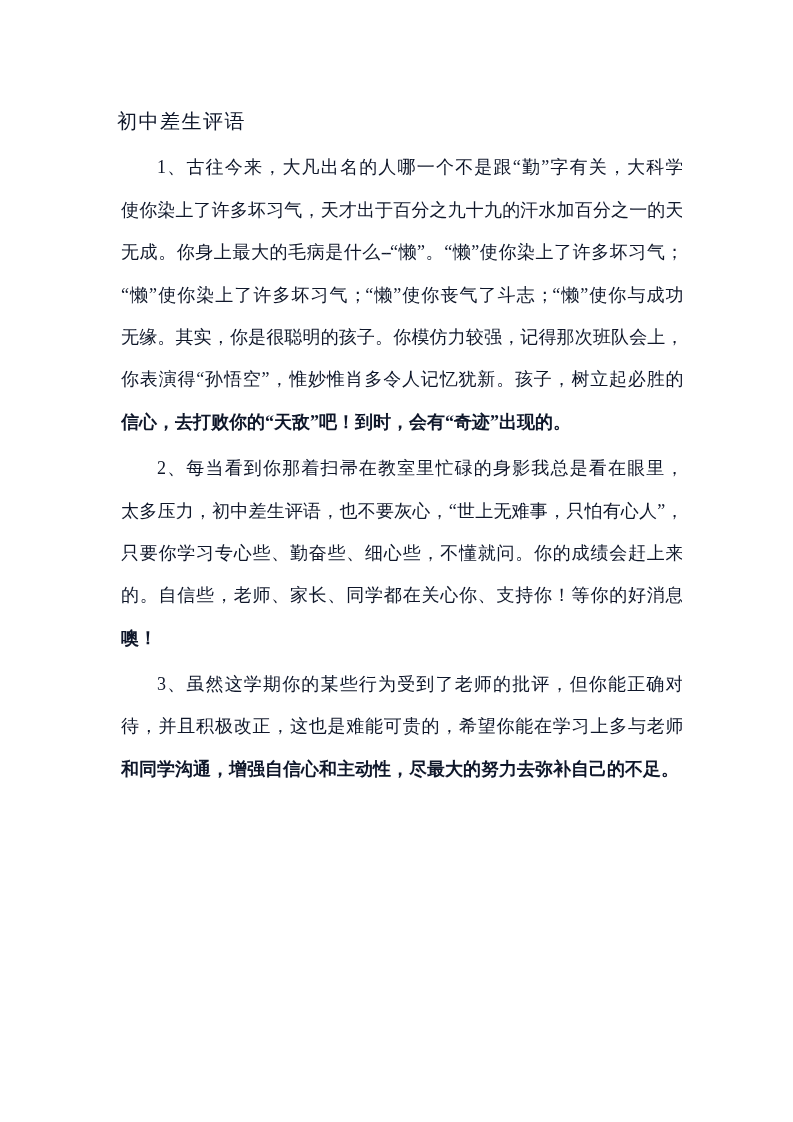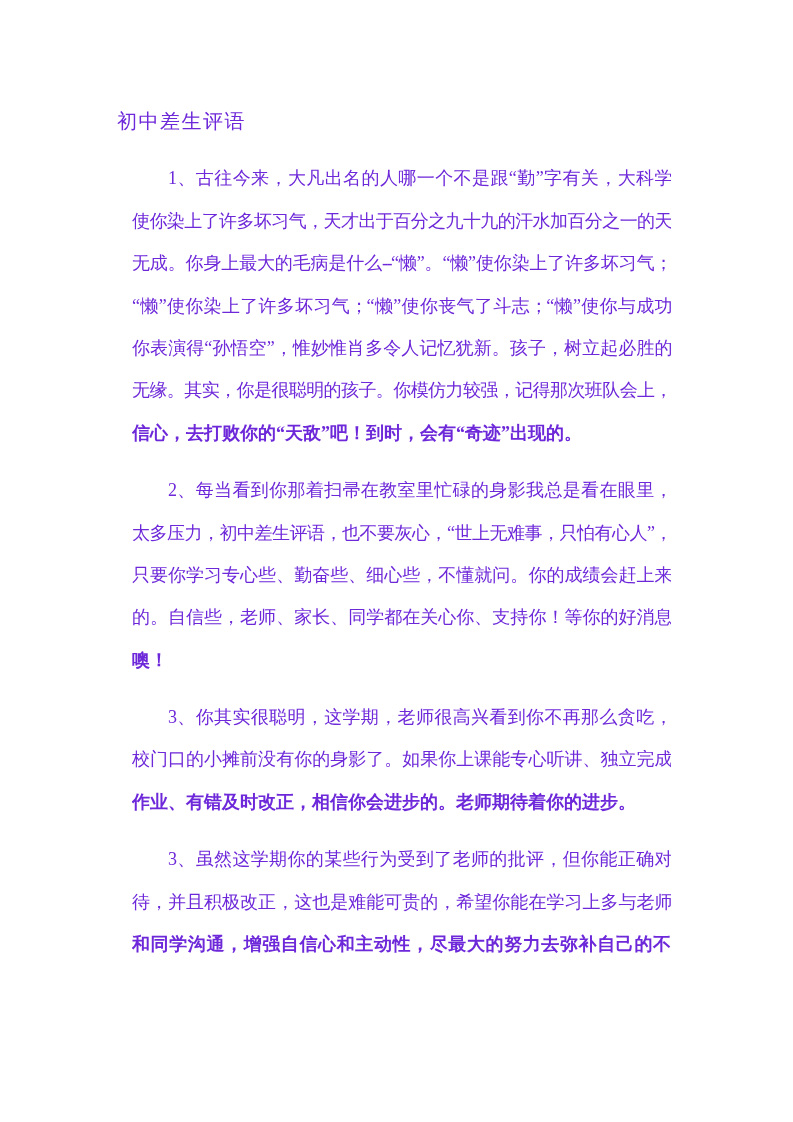--- a/index.html
+++ b/index.html
@@ -8,34 +8,34 @@
     background: #ffffff;
   }
   .page {
     position: relative;
     width: 793px;
     height: 1122px;
     box-sizing: border-box;
     background: #ffffff;
     padding: 100px 107px 0 117px;
     font-family: "Liberation Serif", "DejaVu Serif", serif;
-    color: #6d28d9;
+    color: #0f172a;
     overflow: hidden;
   }
   .doc-title {
     font-size: 20px;
     font-weight: normal;
     margin: 0;
     height: 42.4px;
     line-height: 42.4px;
     letter-spacing: 1.5px;
     white-space: nowrap;
   }
   .paragraph {
-    margin: 15px;
+    margin: 4px;
     padding: 0;
   }
   .line {
     font-size: 18px;
     height: 42.4px;
     line-height: 42.4px;
     text-align: justify;
     text-align-last: justify;
     letter-spacing: -1.5px;
     overflow: hidden;
@@ -53,35 +53,30 @@
 <body>
 
 <div class="page">
   <h1 class="doc-title">初中差生评语</h1>
   <div id="paragraphs">
       <div class="paragraph">
         <div class="line first">1、古往今来，大凡出名的人哪一个不是跟“勤”字有关，大科学</div>
         <div class="line">使你染上了许多坏习气，天才出于百分之九十九的汗水加百分之一的天</div>
         <div class="line">无成。你身上最大的毛病是什么--“懒”。“懒”使你染上了许多坏习气；</div>
         <div class="line">“懒”使你染上了许多坏习气；“懒”使你丧气了斗志；“懒”使你与成功</div>
+        <div class="line">无缘。其实，你是很聪明的孩子。你模仿力较强，记得那次班队会上，</div>
         <div class="line">你表演得“孙悟空”，惟妙惟肖多令人记忆犹新。孩子，树立起必胜的</div>
-        <div class="line">无缘。其实，你是很聪明的孩子。你模仿力较强，记得那次班队会上，</div>
         <div class="line last">信心，去打败你的“天敌”吧！到时，会有“奇迹”出现的。</div>
       </div>
       <div class="paragraph">
         <div class="line first">2、每当看到你那着扫帚在教室里忙碌的身影我总是看在眼里，</div>
         <div class="line">太多压力，初中差生评语，也不要灰心，“世上无难事，只怕有心人”，</div>
         <div class="line">只要你学习专心些、勤奋些、细心些，不懂就问。你的成绩会赶上来</div>
         <div class="line">的。自信些，老师、家长、同学都在关心你、支持你！等你的好消息</div>
         <div class="line last">噢！</div>
       </div>
       <div class="paragraph">
-        <div class="line first">3、你其实很聪明，这学期，老师很高兴看到你不再那么贪吃，</div>
-        <div class="line">校门口的小摊前没有你的身影了。如果你上课能专心听讲、独立完成</div>
-        <div class="line last">作业、有错及时改正，相信你会进步的。老师期待着你的进步。</div>
-      </div>
-      <div class="paragraph">
         <div class="line first">3、虽然这学期你的某些行为受到了老师的批评，但你能正确对</div>
         <div class="line">待，并且积极改正，这也是难能可贵的，希望你能在学习上多与老师</div>
         <div class="line last">和同学沟通，增强自信心和主动性，尽最大的努力去弥补自己的不足。</div>
       </div>
     </div>
 </div>
 
 </body></html>

